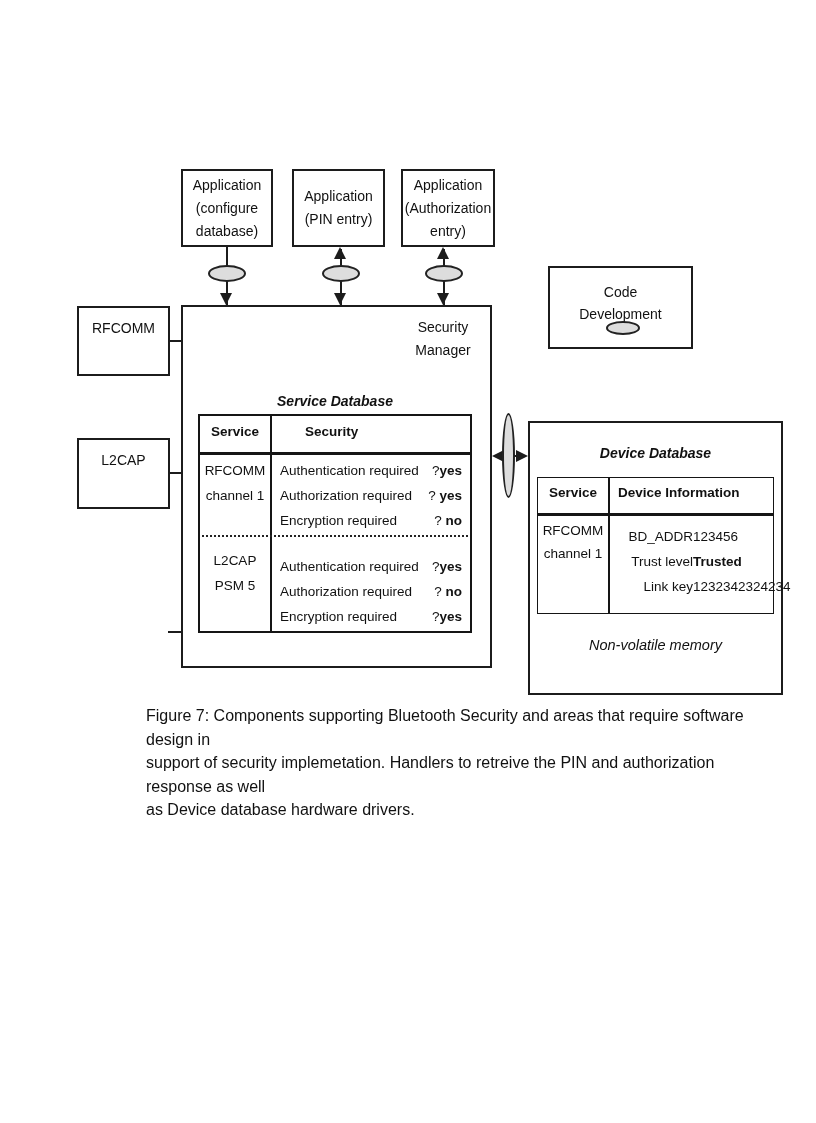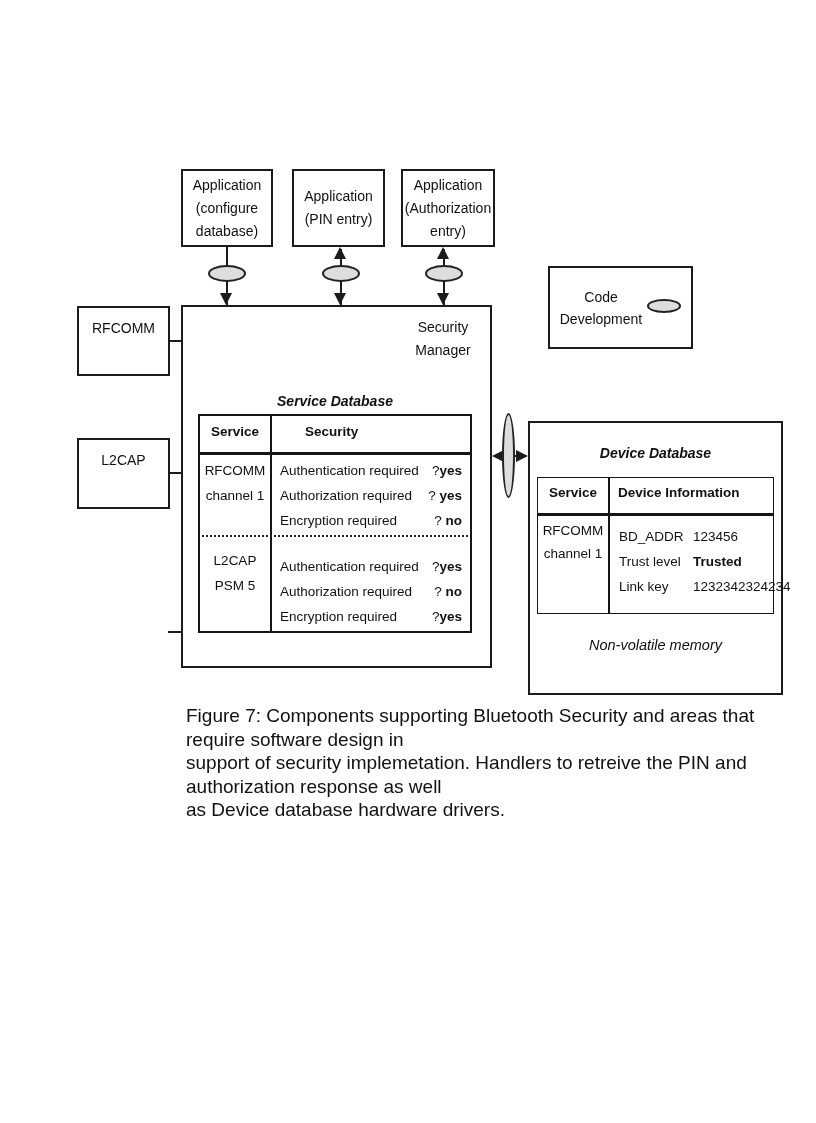--- a/index.html
+++ b/index.html
@@ -38,25 +38,25 @@
   .lh25{line-height:25px;}
   .dev-box{position:absolute;left:528px;top:421px;width:255px;height:274px;
     border:2px solid #1c1c1c;box-sizing:border-box;background:#fff;}
   .dev-title{position:absolute;left:0;right:0;top:22px;text-align:center;
     font-weight:bold;font-style:italic;font-size:14px;}
   .dev-table{position:absolute;left:7px;top:54px;width:237px;height:137px;
     border:1.5px solid #151515;box-sizing:border-box;font-size:13.5px;}
   .dev-div{position:absolute;left:70px;top:0;bottom:0;width:1.5px;background:#151515;}
   .dev-headline{position:absolute;left:0;right:0;top:35px;height:3px;background:#151515;}
   .dev-rows{position:absolute;left:11px;top:46px;right:0;}
-  .dev-row{display:flex;line-height:25px;white-space:nowrap;}
+  .dev-row{display:flex;line-height:25px;white-space:nowrap;text-align:right;}
   .dev-row .lbl{width:74px;flex:none;}
   .dev-footer{position:absolute;left:0;right:0;top:214px;text-align:center;
     font-style:italic;font-size:14.5px;}
-  .caption{position:absolute;left:146px;top:704px;width:610px;font-size:19px;line-height:23.5px;margin-left:40px;}
+  .caption{position:absolute;left:146px;top:704px;width:610px;font-size:16px;line-height:23.5px;}
 </style>
 </head>
 <body>
 
 <div class="page">
 
   <div class="box" style="left:181px;top:169px;width:92px;height:78px;">
     <div>Application</div>
     <div>(configure</div>
     <div>database)</div>
@@ -64,21 +64,21 @@
   <div class="box" style="left:292px;top:169px;width:93px;height:78px;">
     <div>Application</div>
     <div>(PIN entry)</div>
   </div>
   <div class="box" style="left:401px;top:169px;width:94px;height:78px;">
     <div>Application</div>
     <div>(Authorization</div>
     <div>entry)</div>
   </div>
 
-  <div class="box" style="left:548px;top:266px;width:145px;height:83px;flex-direction:row;">
+  <div class="box" style="left:548px;top:266px;width:145px;height:83px;flex-direction:column;">
     <div style="line-height:22px;">
       <div>Code</div>
       <div>Development</div>
     </div>
     <div class="ellipse" style="position:static;width:34px;height:14px;margin-left:5px;margin-top:-4px;"></div>
   </div>
 
   <div class="box proto" style="left:77px;top:306px;width:93px;height:70px;">
     <div>RFCOMM</div>
   </div>

